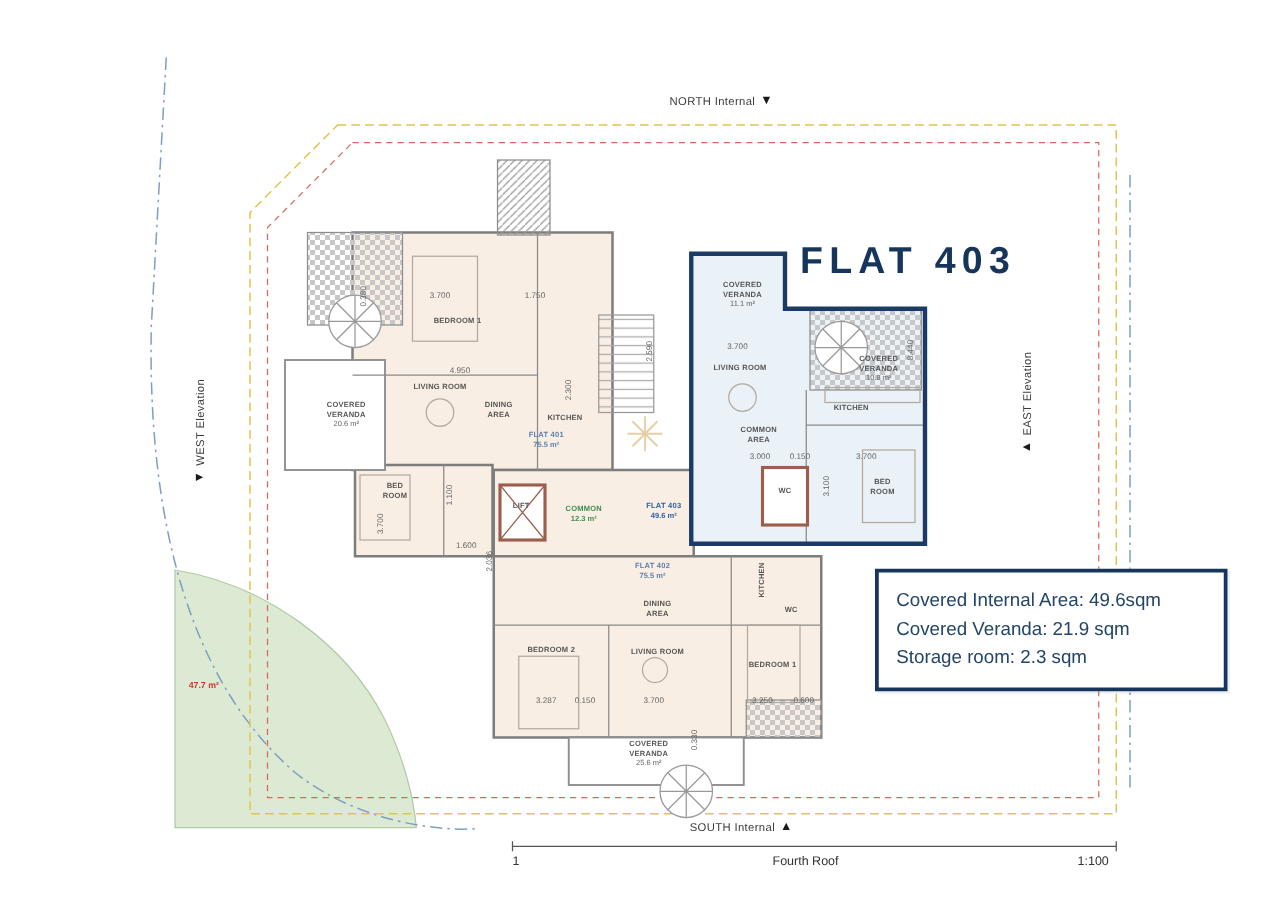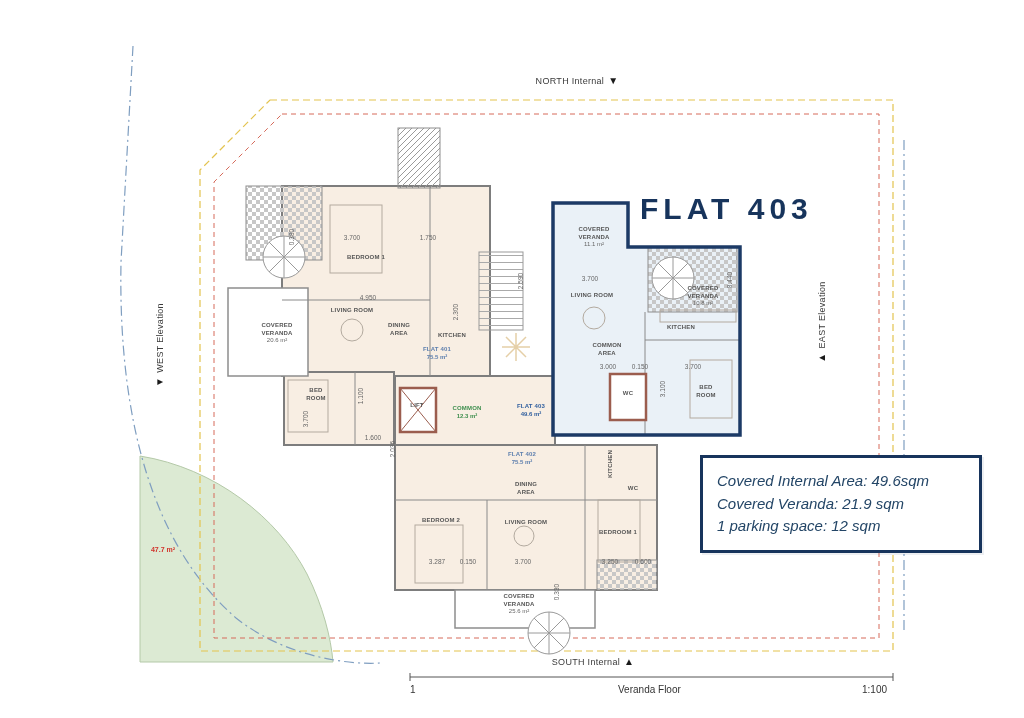--- a/index.html
+++ b/index.html
@@ -10,21 +10,21 @@
   .elev{position:absolute;transform:translate(-50%,-50%);font-size:9px;color:#3a3a3a;
         display:flex;gap:4px;align-items:center;white-space:nowrap;letter-spacing:.3px;}
   .elev.vert{transform:translate(-50%,-50%) rotate(-90deg);}
   .tri{font-size:10px;color:#1a1a1a;line-height:1;}
 
   .flat-title{position:absolute;left:640px;top:192px;font-size:30px;font-weight:800;
         color:#17345c;letter-spacing:5px;white-space:nowrap;}
 
   .info-box{position:absolute;left:700px;top:455px;width:248px;background:#ffffff;
         border:3px solid #17345c;padding:12px 14px;font-size:15px;line-height:1.5;
-        color:#234566;box-shadow:2px 2px 0 rgba(23,52,92,.08);font-style:italic;}
+        color:#234566;box-shadow:2px 2px 0 rgba(23,52,92,.08);}
   .info-box div{white-space:nowrap;}
 
   .room{position:absolute;transform:translate(-50%,-50%);text-align:center;
         font-size:6px;line-height:1.25;color:#555;}
   .room .rn{display:block;font-weight:700;letter-spacing:.2px;}
   .room .ra{display:block;font-weight:400;color:#666;}
   .room.flatlbl .rn,.room.flatlbl .ra{color:#5d7fae;font-weight:700;}
   .room.flat403 .rn,.room.flat403 .ra{color:#2f5e9e;font-weight:700;}
   .room.common .rn,.room.common .ra{color:#3f8f4f;font-weight:700;}
   .room.rot{transform:translate(-50%,-50%) rotate(-90deg);}
@@ -156,21 +156,21 @@
   <div class="elev vert" style="left:160px;top:345px">
     <span class="tri">▼</span>
     <span>WEST Elevation</span>
   </div>
 
   <div class="flat-title">FLAT 403</div>
 
   <div class="info-box">
     <div>Covered Internal Area: 49.6sqm</div>
     <div>Covered Veranda: 21.9 sqm</div>
-    <div>1 parking space: 12 sqm</div>
+    <div>Storage room: 2.3 sqm</div>
   </div>
 
   <div class="room" style="left:594px;top:237px;width:52px">
     <span class="rn">COVERED VERANDA</span>
       <span class="ra">11.1 m²</span>
     </div>
   <div class="room" style="left:703px;top:296px;width:52px">
     <span class="rn">COVERED VERANDA</span>
       <span class="ra">10.8 m²</span>
     </div>
@@ -272,16 +272,16 @@
   <span class="dim" style="left:373px;top:437px">1.600</span>
   <span class="dim v" style="left:392px;top:449px">2.036</span>
   <span class="dim" style="left:437px;top:561px">3.287</span>
   <span class="dim" style="left:468px;top:561px">0.150</span>
   <span class="dim" style="left:523px;top:561px">3.700</span>
   <span class="dim" style="left:610px;top:561px">3.250</span>
   <span class="dim" style="left:643px;top:561px">0.600</span>
   <span class="dim v" style="left:556px;top:592px">0.330</span>
 
   <div class="titleblock-text" style="left:410px;top:684px">1</div>
-  <div class="titleblock-text" style="left:618px;top:684px">Veranda Floor</div>
+  <div class="titleblock-text" style="left:618px;top:684px">Fourth Roof</div>
   <div class="titleblock-text" style="left:862px;top:684px">1:100</div>
 
 </div>
 
 </body></html>

